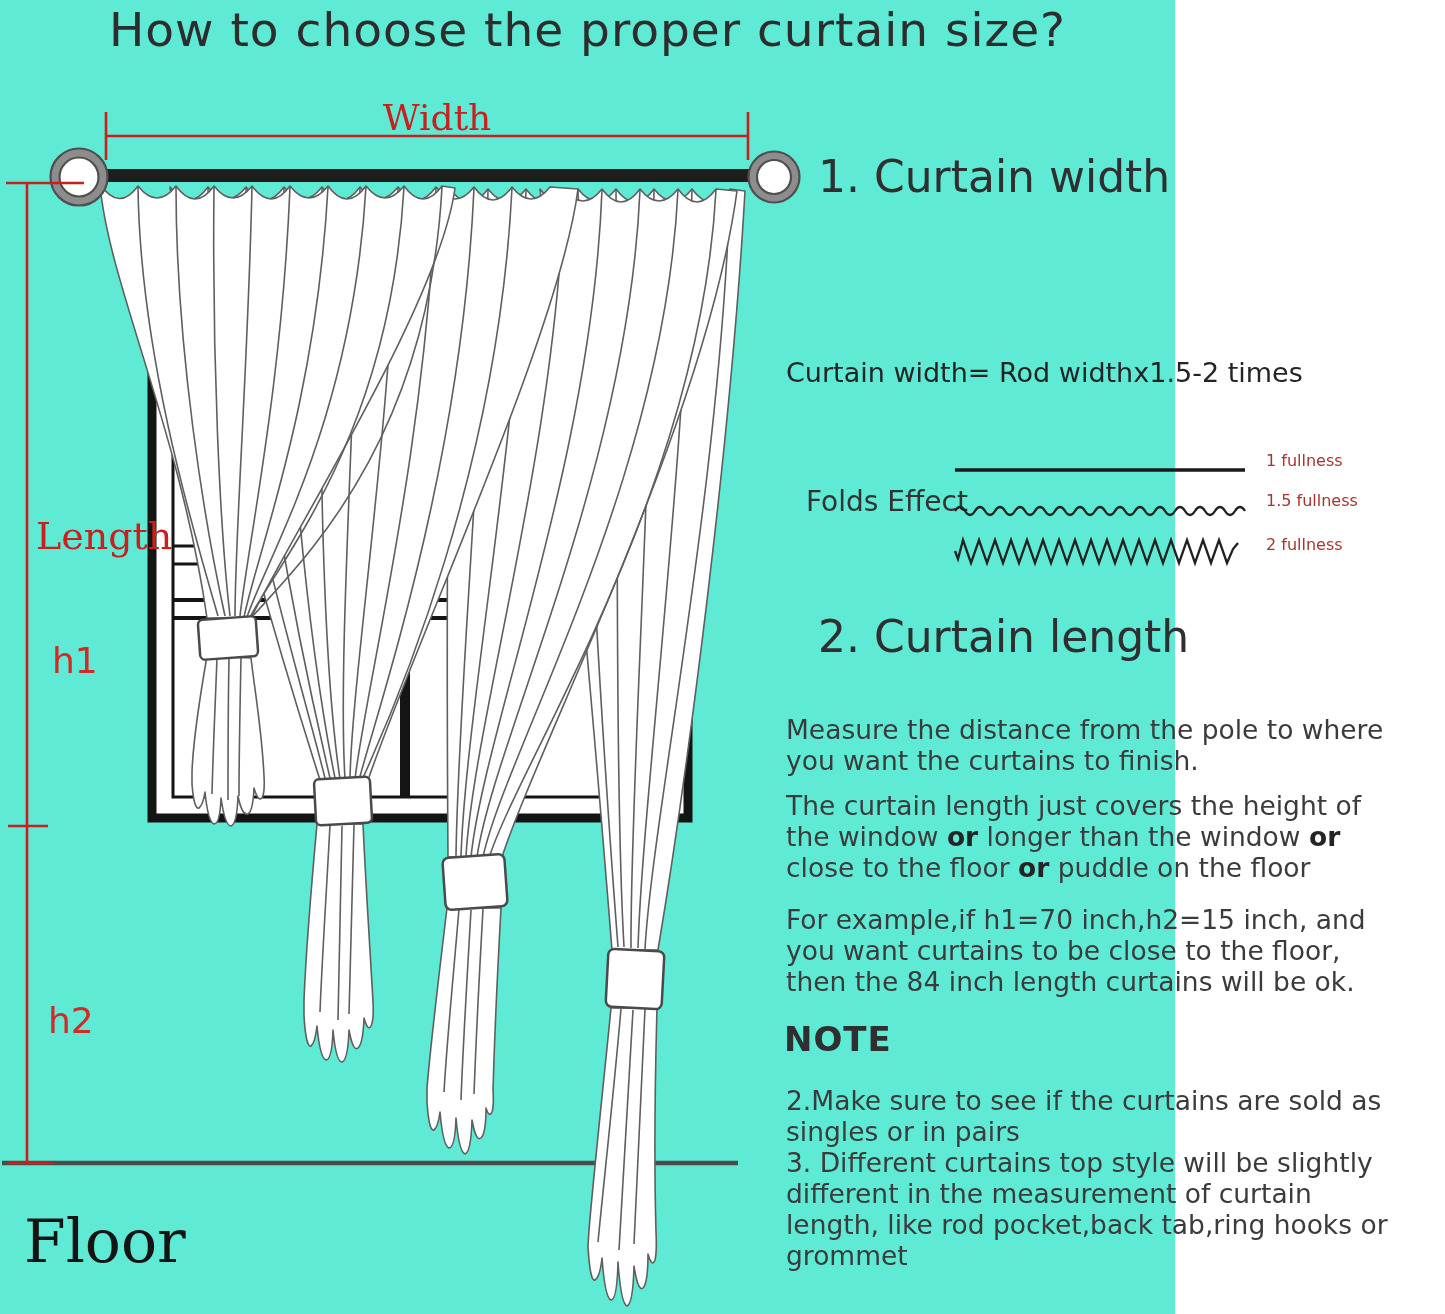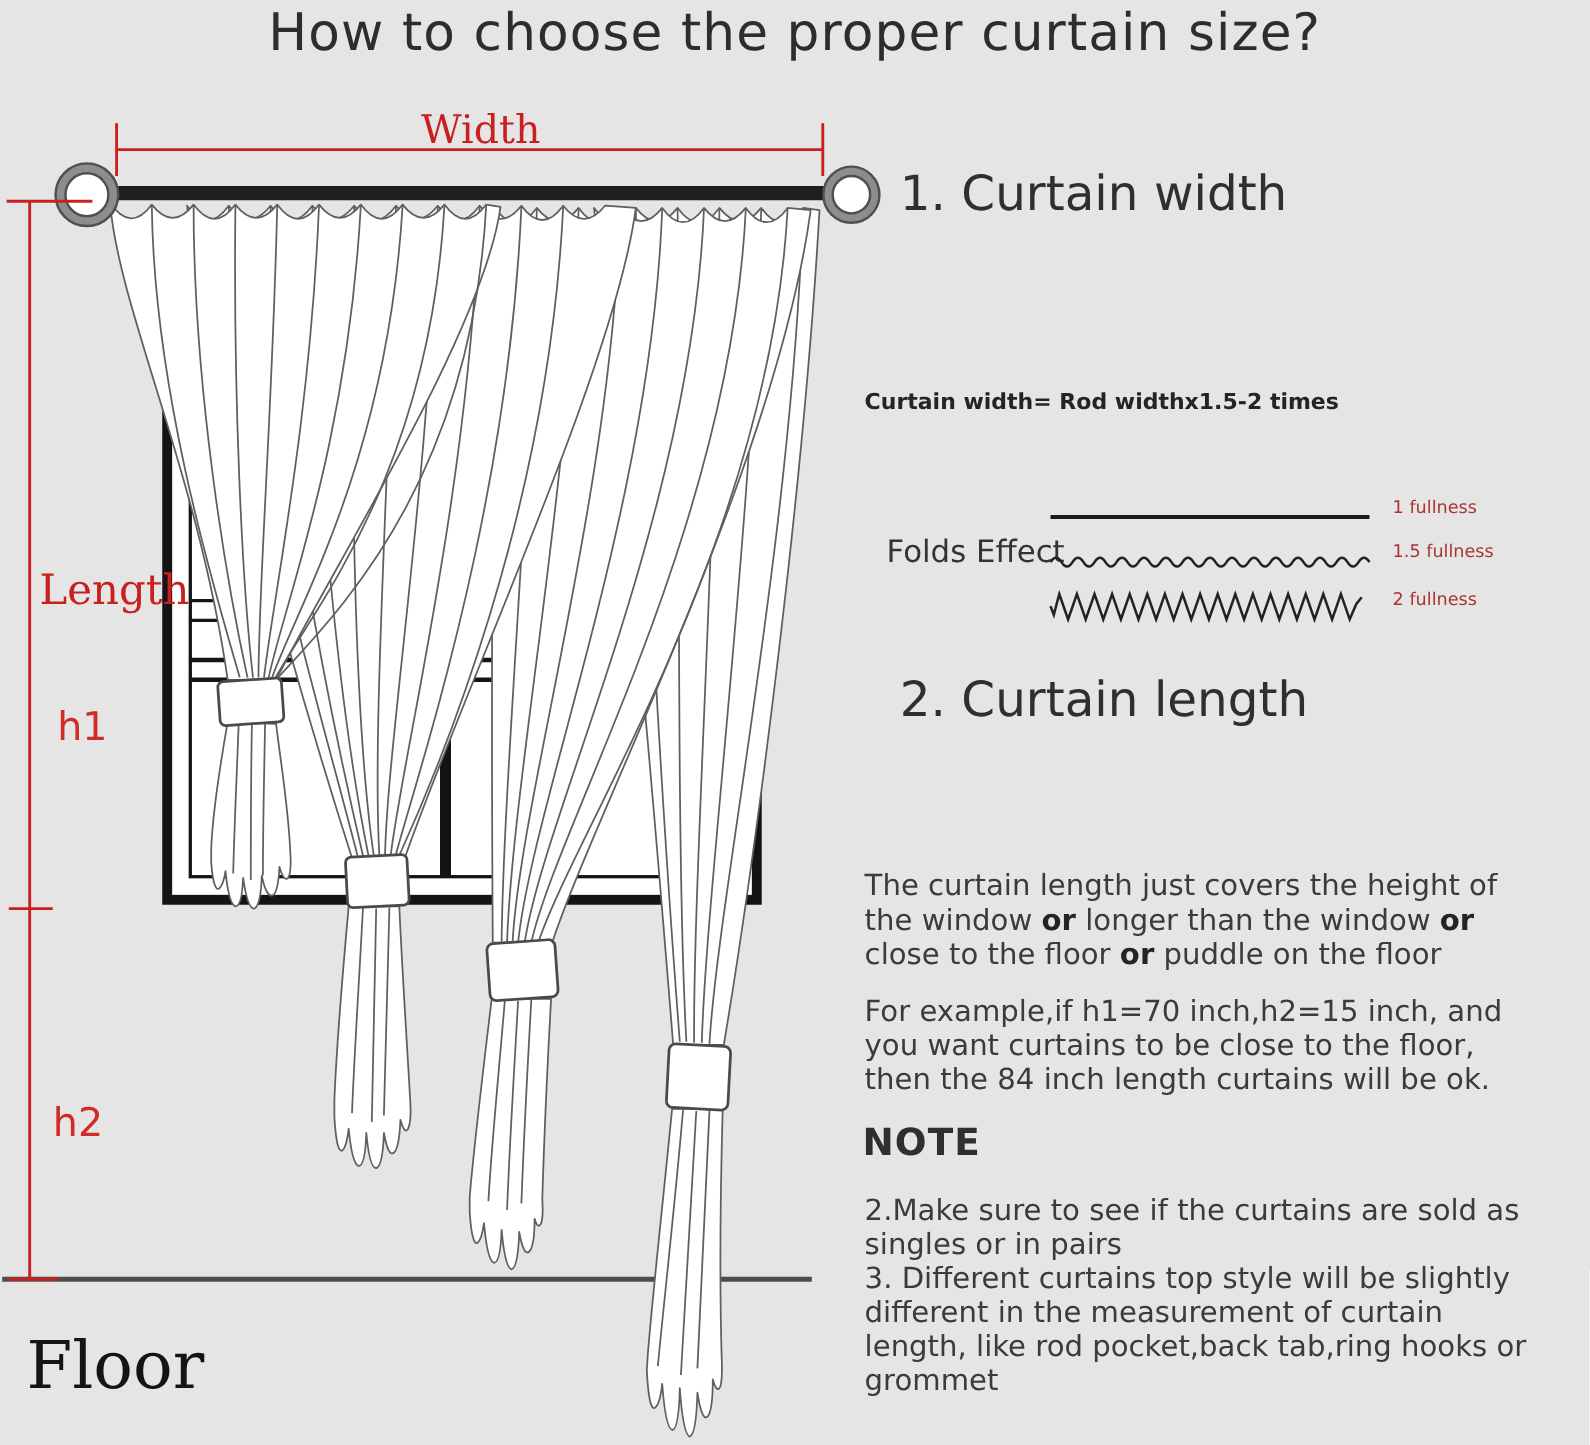--- a/index.html
+++ b/index.html
@@ -1,24 +1,24 @@
 <!DOCTYPE html>
 <html><head>
 <meta charset="utf-8">
 <style>
   html,body{margin:0;padding:0;background:#fff;}
   body{width:1445px;height:1314px;overflow:hidden;font-family:"DejaVu Sans","Liberation Sans",sans-serif;color:#3b3b3b;}
-  .page{position:relative;width:1445px;height:1314px;background:#e5e5e5;}
+  .page{position:relative;width:1175px;height:1314px;background:#5eead4;}
   .title{position:absolute;top:2px;left:0;width:100%;text-align:center;font-size:47px;font-weight:400;color:#2d2d2d;letter-spacing:1px;}
   svg.diagram{position:absolute;left:0;top:0;}
   .rightcol{position:absolute;left:784px;top:0;width:620px;height:1314px;margin-top:39px;}
   .rc{position:absolute;left:2px;width:612px;font-size:26.5px;line-height:31px;color:#3b3b3b;}
   .sec-h{position:absolute;left:34px;margin:0;font-size:44px;font-weight:400;color:#2f2f2f;}
   .note-h{position:absolute;left:0px;margin:0;font-size:34px;font-weight:700;color:#2f2f2f;letter-spacing:1px;}
-  .formula{font-weight:bold;color:#242424;font-size:20px;}
+  .formula{font-weight:normal;color:#242424;font-size:27px;}
   .folds{position:absolute;left:0;top:404px;width:620px;height:140px;}
   .folds-label{position:absolute;left:22px;top:42px;font-size:28px;color:#333;}
   .fold-line{position:absolute;left:168px;}
   .fold-lab{position:absolute;left:482px;color:#a93431;font-size:16px;}
   .bold-or{font-weight:bold;color:#242424;}
   .note-item{margin:0;}
 </style>
 </head>
 <body>
 
@@ -186,20 +186,21 @@
       </svg>
       <span class="fold-lab" style="top:48px;">1.5 fullness</span>
 
       <svg class="fold-line" style="top:92px;" width="300" height="36">
         <polyline points="3,16 6,24 11,5 19,28 27,5 35,28 43,5 51,28 59,5 67,28 75,5 83,28 91,5 99,28 107,5 115,28 123,5 131,28 139,5 147,28 155,5 163,28 171,5 179,28 187,5 195,28 203,5 211,28 219,5 227,28 235,5 243,28 251,5 259,28 267,5 275,28 281,14 286,8" fill="none" stroke="#222" stroke-width="2.3"></polyline>
       </svg>
       <span class="fold-lab" style="top:92px;">2 fullness</span>
     </div>
 
     <h2 class="sec-h" style="top:572px;">2. Curtain length</h2>
+    <p class="rc" style="top:648px;">Measure the distance from the pole to where you want the curtains to finish.</p>
 
     <p class="rc" style="top:724px;"><span>The curtain length just covers the height of the window </span><span class="bold-or">or</span><span> longer than the window </span><span class="bold-or">or</span><span> close to the floor </span><span class="bold-or">or</span><span> puddle on the floor</span></p>
 
     <p class="rc" style="top:838px;">For example,if h1=70 inch,h2=15 inch, and you want curtains to be close to the floor, then the 84 inch length curtains will be ok.</p>
 
     <h2 class="note-h" style="top:980px;">NOTE</h2>
     <div class="rc" style="top:1046px;">
       <div class="note-item">2.Make sure to see if the curtains are sold as singles or in pairs</div>
       <div class="note-item">3. Different curtains top style will be slightly different in the measurement of curtain length, like rod pocket,back tab,ring hooks or grommet</div>
     </div>

